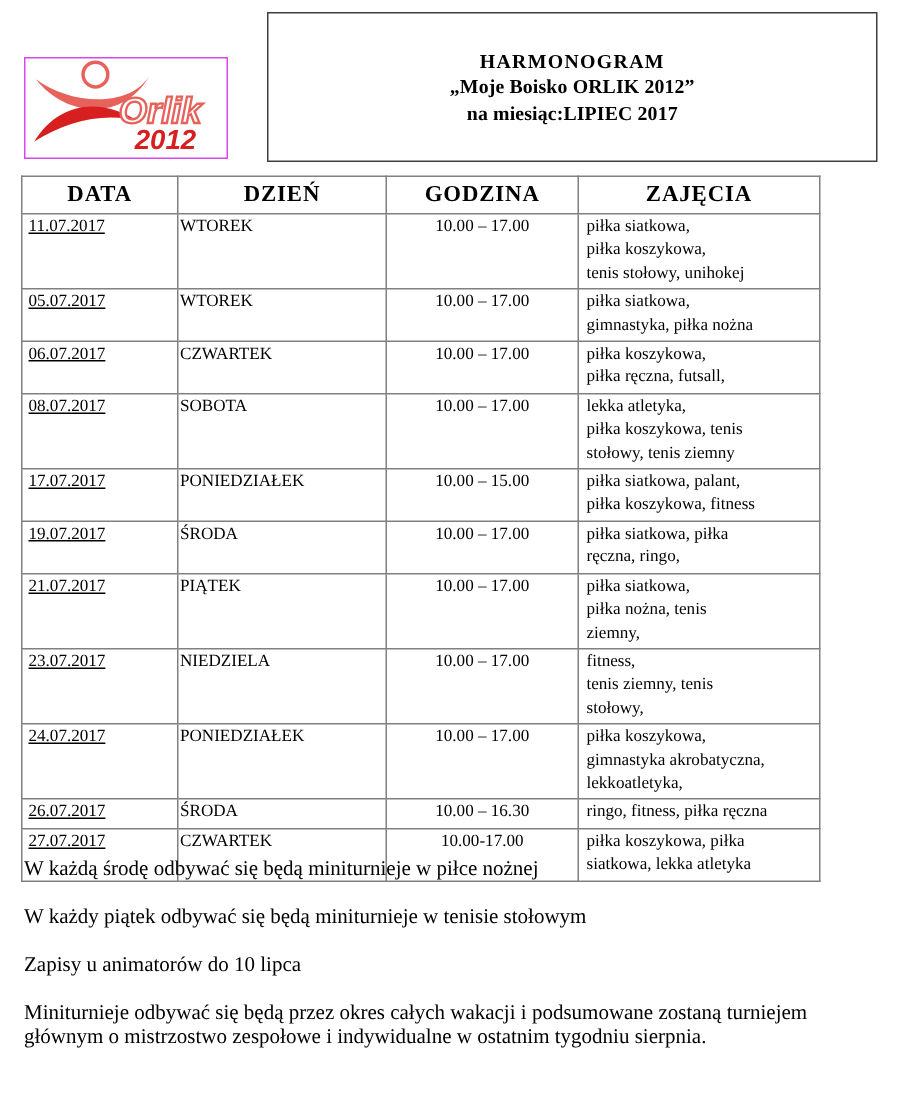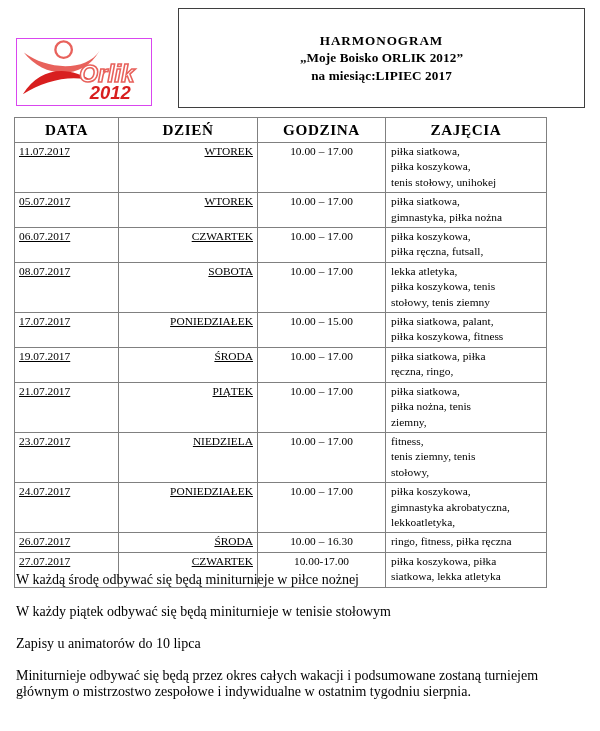--- a/index.html
+++ b/index.html
@@ -88,21 +88,21 @@
     padding: 1px 2px 2px 2px;
     letter-spacing: 0.6px;
     height: 21px;
   }
   .col-data   { width: 104px; }
   .col-dzien  { width: 139px; }
   .col-godz   { width: 128px; }
   .col-zaj    { width: 161px; }
 
   td.cell-data { text-align: left; text-decoration: underline; }
-  td.cell-dzien { text-align: right; padding-left: 14px; text-decoration: underline; }
+  td.cell-dzien { text-align: left; padding-left: 1px; }
   td.cell-godz { text-align: center; }
   td.cell-zaj  { text-align: left; padding-left: 5px; white-space: pre-line; }
 
   
   .notes {
     position: absolute;
     left: 16px;
     top: 572px;
     width: 560px;
   }

